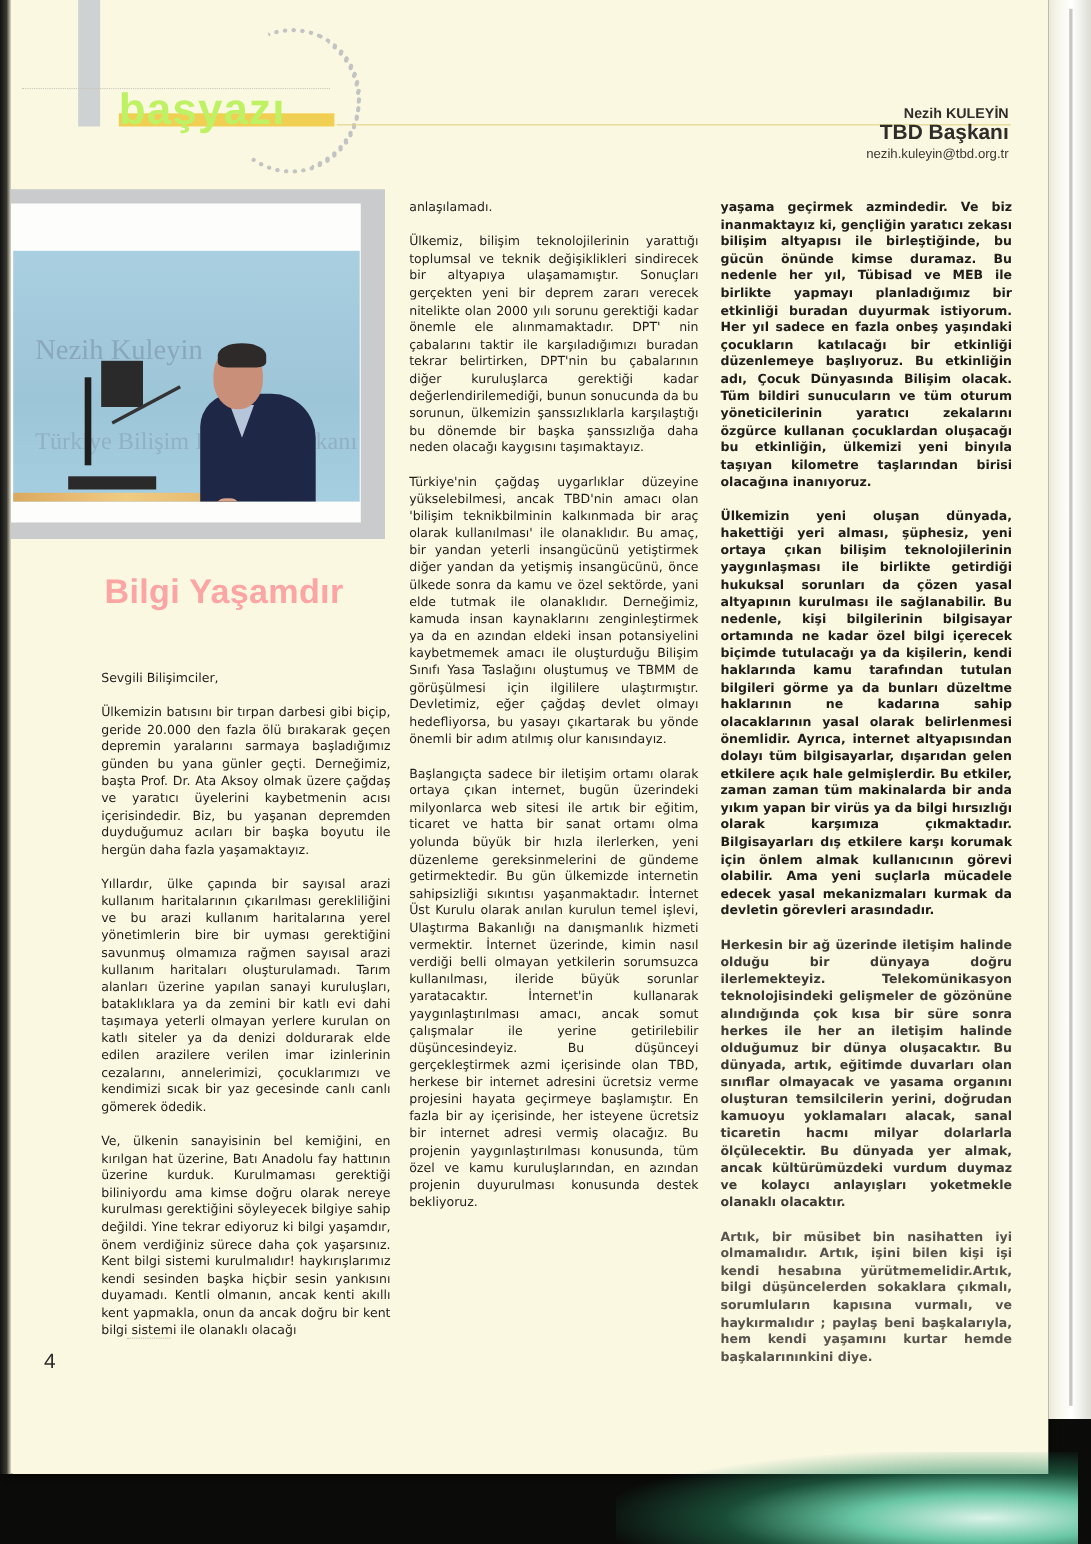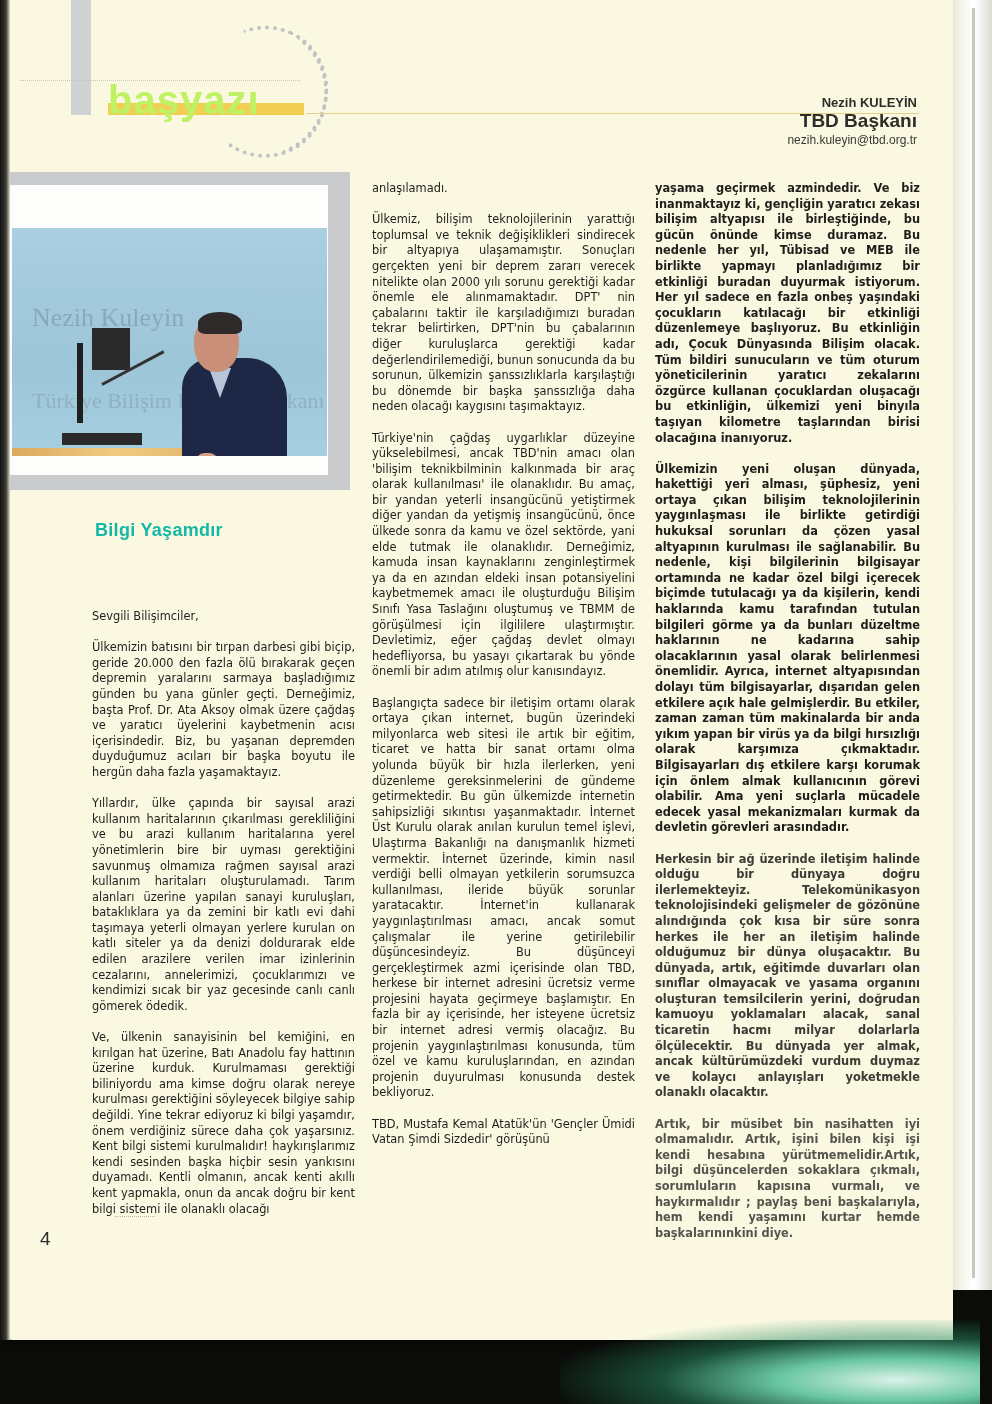--- a/index.html
+++ b/index.html
@@ -37,21 +37,21 @@
   .ph-stand { position:absolute; left:65px; top:115px; width:6px; height:80px; background:#1f1f1f; }
   .ph-base { position:absolute; left:50px; top:205px; width:80px; height:12px; background:#2a2a2a; }
   .ph-mic { position:absolute; left:90px; top:155px; width:70px; height:3px; background:#333; transform:rotate(-28deg); transform-origin:left; }
   .ph-person-body { position:absolute; left:170px; top:130px; width:105px; height:140px; background:#1f2746; border-radius:30px 40px 0 0; }
   .ph-head { position:absolute; left:182px; top:88px; width:45px; height:56px; background:#c98f78; border-radius:45% 45% 48% 48%; }
   .ph-hair { position:absolute; left:186px; top:84px; width:44px; height:22px; background:#2e2a2a; border-radius:50% 50% 20% 20%; }
   .ph-shirt { position:absolute; left:197px; top:140px; width:22px; height:30px; background:#b7c5db; clip-path:polygon(0 0,100% 0,50% 100%); }
   .ph-hand { position:absolute; left:183px; top:225px; width:24px; height:26px; background:#d7a28c; border-radius:40%; }
 
   
-  .headline { position:absolute; left:95px; top:520px; font-size:18px; font-weight:bold; color:#14b8a6; letter-spacing:0.3px; }
+  .headline { position:absolute; left:95px; top:520px; font-size:31px; font-weight:bold; color:#fca5a5; letter-spacing:0.3px; }
 
   
   .col { position:absolute; font-family:"DejaVu Sans", sans-serif; font-size:11.4px; line-height:15.6px; color:#1f1e1b; text-align:justify;margin-top:16px; }
   .col p { margin:0 0 15.6px 0; }
   .col1 { left:92px; top:593px; width:263px; }
   .col2 { left:372px; top:165px; width:263px; }
   .col3 { left:655px; top:165px; width:265px;font-weight:bold; }
   .col3 .faded { color:#3c3a35; }
   .col3 .lightgrey { color:#57544d; }
   .page-number { position:absolute; left:40px; top:1228px; font-size:19px; color:#2c2b27; font-family:"Liberation Sans", sans-serif; }
@@ -104,21 +104,20 @@
   <p>Ülkemizin batısını bir tırpan darbesi gibi biçip, geride 20.000 den fazla ölü bırakarak geçen depremin yaralarını sarmaya başladığımız günden bu yana günler geçti. Derneğimiz, başta Prof. Dr. Ata Aksoy olmak üzere çağdaş ve yaratıcı üyelerini kaybetmenin acısı içerisindedir. Biz, bu yaşanan depremden duyduğumuz acıları bir başka boyutu ile hergün daha fazla yaşamaktayız.</p>
   <p>Yıllardır, ülke çapında bir sayısal arazi kullanım haritalarının çıkarılması gerekliliğini ve bu arazi kullanım haritalarına yerel yönetimlerin bire bir uyması gerektiğini savunmuş olmamıza rağmen sayısal arazi kullanım haritaları oluşturulamadı. Tarım alanları üzerine yapılan sanayi kuruluşları, bataklıklara ya da zemini bir katlı evi dahi taşımaya yeterli olmayan yerlere kurulan on katlı siteler ya da denizi doldurarak elde edilen arazilere verilen imar izinlerinin cezalarını, annelerimizi, çocuklarımızı ve kendimizi sıcak bir yaz gecesinde canlı canlı gömerek ödedik.</p>
   <p>Ve, ülkenin sanayisinin bel kemiğini, en kırılgan hat üzerine, Batı Anadolu fay hattının üzerine kurduk. Kurulmaması gerektiği biliniyordu ama kimse doğru olarak nereye kurulması gerektiğini söyleyecek bilgiye sahip değildi. Yine tekrar ediyoruz ki bilgi yaşamdır, önem verdiğiniz sürece daha çok yaşarsınız. Kent bilgi sistemi kurulmalıdır! haykırışlarımız kendi sesinden başka hiçbir sesin yankısını duyamadı. Kentli olmanın, ancak kenti akıllı kent yapmakla, onun da ancak doğru bir kent bilgi sistemi ile olanaklı olacağı</p>
 </div>
 
 <div class="col col2">
   <p>anlaşılamadı.</p>
   <p>Ülkemiz, bilişim teknolojilerinin yarattığı toplumsal ve teknik değişiklikleri sindirecek bir altyapıya ulaşamamıştır. Sonuçları gerçekten yeni bir deprem zararı verecek nitelikte olan 2000 yılı sorunu gerektiği kadar önemle ele alınmamaktadır. DPT' nin çabalarını taktir ile karşıladığımızı buradan tekrar belirtirken, DPT'nin bu çabalarının diğer kuruluşlarca gerektiği kadar değerlendirilemediği, bunun sonucunda da bu sorunun, ülkemizin şanssızlıklarla karşılaştığı bu dönemde bir başka şanssızlığa daha neden olacağı kaygısını taşımaktayız.</p>
   <p>Türkiye'nin çağdaş uygarlıklar düzeyine yükselebilmesi, ancak TBD'nin amacı olan 'bilişim teknikbilminin kalkınmada bir araç olarak kullanılması' ile olanaklıdır. Bu amaç, bir yandan yeterli insangücünü yetiştirmek diğer yandan da yetişmiş insangücünü, önce ülkede sonra da kamu ve özel sektörde, yani elde tutmak ile olanaklıdır. Derneğimiz, kamuda insan kaynaklarını zenginleştirmek ya da en azından eldeki insan potansiyelini kaybetmemek amacı ile oluşturduğu Bilişim Sınıfı Yasa Taslağını oluştumuş ve TBMM de görüşülmesi için ilgililere ulaştırmıştır. Devletimiz, eğer çağdaş devlet olmayı hedefliyorsa, bu yasayı çıkartarak bu yönde önemli bir adım atılmış olur kanısındayız.</p>
   <p>Başlangıçta sadece bir iletişim ortamı olarak ortaya çıkan internet, bugün üzerindeki milyonlarca web sitesi ile artık bir eğitim, ticaret ve hatta bir sanat ortamı olma yolunda büyük bir hızla ilerlerken, yeni düzenleme gereksinmelerini de gündeme getirmektedir. Bu gün ülkemizde internetin sahipsizliği sıkıntısı yaşanmaktadır. İnternet Üst Kurulu olarak anılan kurulun temel işlevi, Ulaştırma Bakanlığı na danışmanlık hizmeti vermektir. İnternet üzerinde, kimin nasıl verdiği belli olmayan yetkilerin sorumsuzca kullanılması, ileride büyük sorunlar yaratacaktır. İnternet'in kullanarak yaygınlaştırılması amacı, ancak somut çalışmalar ile yerine getirilebilir düşüncesindeyiz. Bu düşünceyi gerçekleştirmek azmi içerisinde olan TBD, herkese bir internet adresini ücretsiz verme projesini hayata geçirmeye başlamıştır. En fazla bir ay içerisinde, her isteyene ücretsiz bir internet adresi vermiş olacağız. Bu projenin yaygınlaştırılması konusunda, tüm özel ve kamu kuruluşlarından, en azından projenin duyurulması konusunda destek bekliyoruz.</p>
-  <p>TBD, Mustafa Kemal Atatük'ün 'Gençler Ümidi Vatan Şimdi Sizdedir' görüşünü</p>
 </div>
 
 <div class="col col3">
   <p>yaşama geçirmek azmindedir. Ve biz inanmaktayız ki, gençliğin yaratıcı zekası bilişim altyapısı ile birleştiğinde, bu gücün önünde kimse duramaz. Bu nedenle her yıl, Tübisad ve MEB ile birlikte yapmayı planladığımız bir etkinliği buradan duyurmak istiyorum. Her yıl sadece en fazla onbeş yaşındaki çocukların katılacağı bir etkinliği düzenlemeye başlıyoruz. Bu etkinliğin adı, Çocuk Dünyasında Bilişim olacak. Tüm bildiri sunucuların ve tüm oturum yöneticilerinin yaratıcı zekalarını özgürce kullanan çocuklardan oluşacağı bu etkinliğin, ülkemizi yeni binyıla taşıyan kilometre taşlarından birisi olacağına inanıyoruz.</p>
   <p>Ülkemizin yeni oluşan dünyada, hakettiği yeri alması, şüphesiz, yeni ortaya çıkan bilişim teknolojilerinin yaygınlaşması ile birlikte getirdiği hukuksal sorunları da çözen yasal altyapının kurulması ile sağlanabilir. Bu nedenle, kişi bilgilerinin bilgisayar ortamında ne kadar özel bilgi içerecek biçimde tutulacağı ya da kişilerin, kendi haklarında kamu tarafından tutulan bilgileri görme ya da bunları düzeltme haklarının ne kadarına sahip olacaklarının yasal olarak belirlenmesi önemlidir. Ayrıca, internet altyapısından dolayı tüm bilgisayarlar, dışarıdan gelen etkilere açık hale gelmişlerdir. Bu etkiler, zaman zaman tüm makinalarda bir anda yıkım yapan bir virüs ya da bilgi hırsızlığı olarak karşımıza çıkmaktadır. Bilgisayarları dış etkilere karşı korumak için önlem almak kullanıcının görevi olabilir. Ama yeni suçlarla mücadele edecek yasal mekanizmaları kurmak da devletin görevleri arasındadır.</p>
   <p class="faded">Herkesin bir ağ üzerinde iletişim halinde olduğu bir dünyaya doğru ilerlemekteyiz. Telekomünikasyon teknolojisindeki gelişmeler de gözönüne alındığında çok kısa bir süre sonra herkes ile her an iletişim halinde olduğumuz bir dünya oluşacaktır. Bu dünyada, artık, eğitimde duvarları olan sınıflar olmayacak ve yasama organını oluşturan temsilcilerin yerini, doğrudan kamuoyu yoklamaları alacak, sanal ticaretin hacmı milyar dolarlarla ölçülecektir. Bu dünyada yer almak, ancak kültürümüzdeki vurdum duymaz ve kolaycı anlayışları yoketmekle olanaklı olacaktır.</p>
   <p class="lightgrey">Artık, bir müsibet bin nasihatten iyi olmamalıdır. Artık, işini bilen kişi işi kendi hesabına yürütmemelidir.Artık, bilgi düşüncelerden sokaklara çıkmalı, sorumluların kapısına vurmalı, ve haykırmalıdır ; paylaş beni başkalarıyla, hem kendi yaşamını kurtar hemde başkalarınınkini diye.</p>
 </div>
 
 <div class="scribble"></div>

